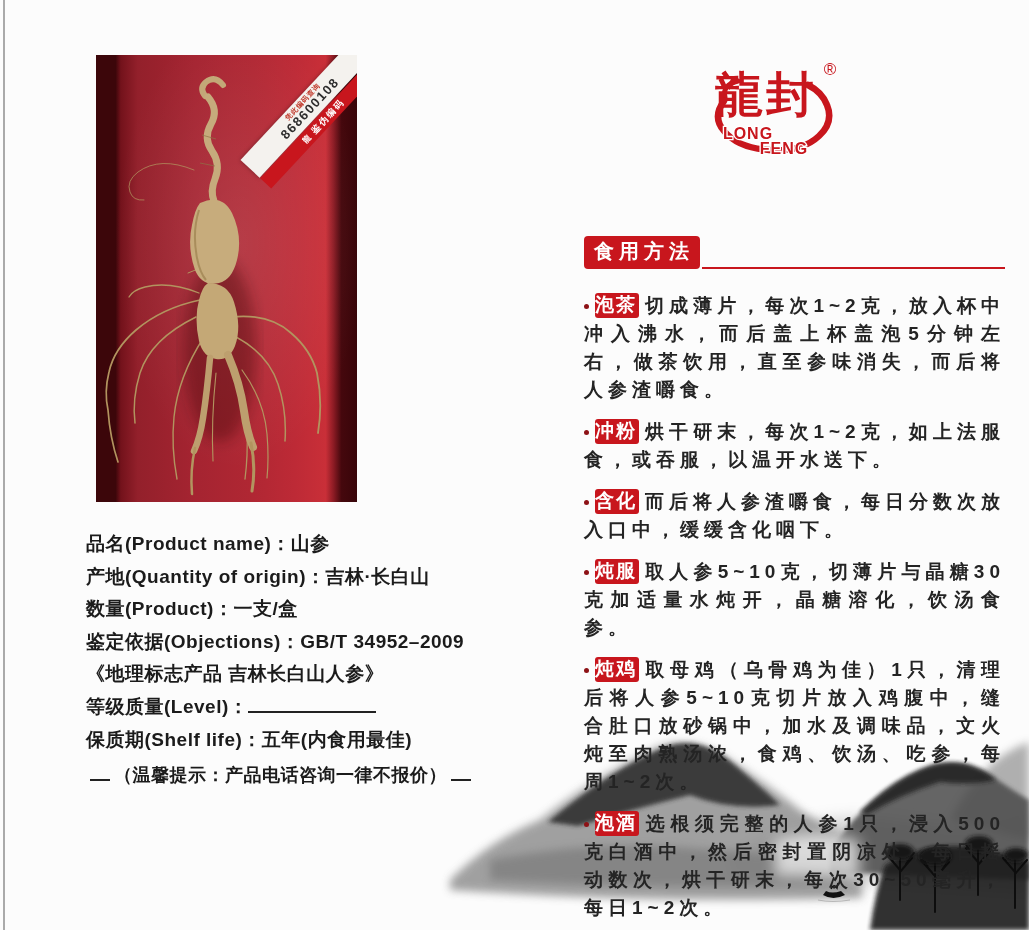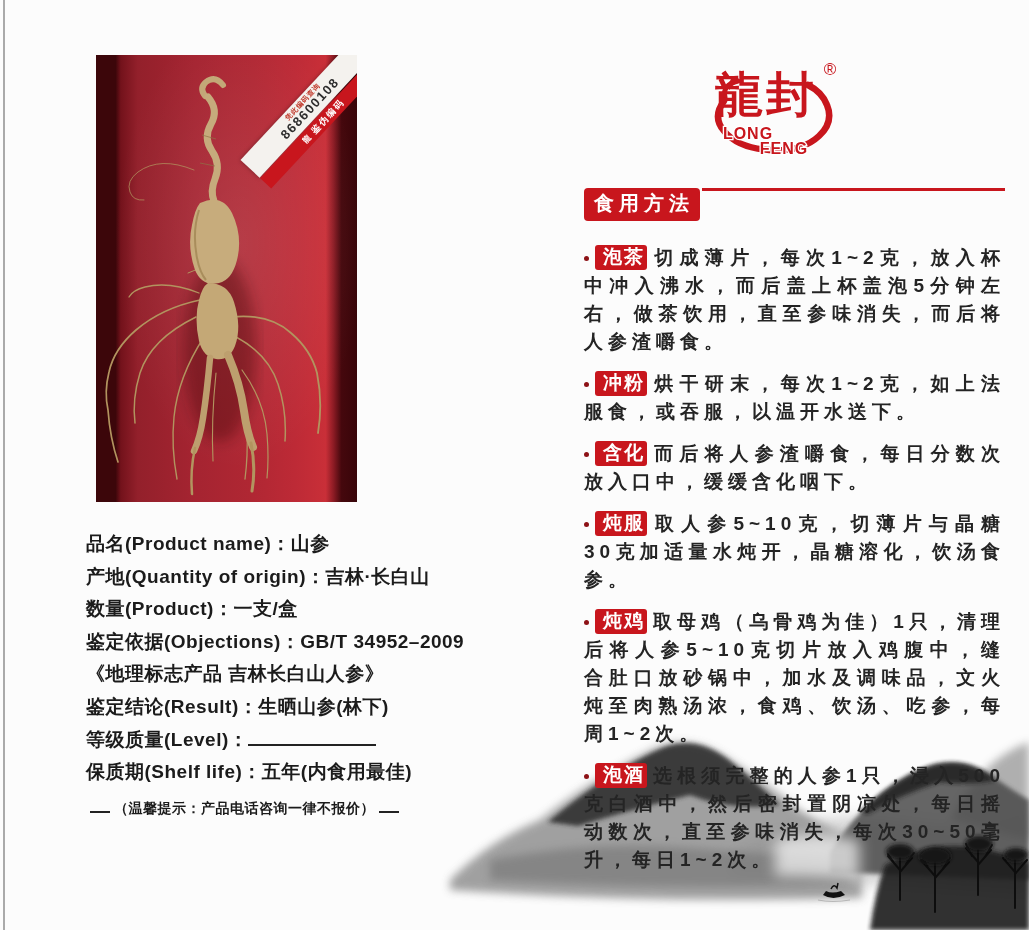--- a/index.html
+++ b/index.html
@@ -31,42 +31,42 @@
   .ribbon-red{background:#c8161d;color:#fff;font-size:9px;font-weight:700;
     letter-spacing:2px;padding:3px 0;margin-top:1px;}
   .ribbon-red .mini-logo{font-size:8px;margin-right:3px;}
 
   
   .info-block{
     position:absolute;left:86px;top:528px;width:396px;
     font-size:19px;font-weight:700;color:#1b1b1b;letter-spacing:.5px;
   }
   .info-line{height:32.6px;line-height:32.6px;white-space:nowrap;}
-  .info-line.small{font-size:14px;margin-top:3px;}
+  .info-line.small{font-size:18px;margin-top:3px;}
   .blankline{display:inline-block;width:128px;height:15px;border-bottom:2px solid #222;}
   .dash{display:inline-block;width:20px;height:14px;border-bottom:2px solid #222;margin:0 4px;}
 
   
   .right-col{position:absolute;left:584px;top:188px;width:421px;z-index:2;}
-  .usage-header{display:flex;align-items:flex-start;}
+  .usage-header{display:flex;align-items:flex-end;margin-top:48px;}
   .usage-badge{
     background:#c8161d;color:#fff;font-size:20px;font-weight:700;
     letter-spacing:5px;padding:2px 6px 4px 10px;border-radius:4px;white-space:nowrap;
   }
   .usage-line{flex:1;height:2.5px;background:#c8161d;margin-left:2px;}
   .methods{margin-top:9px;}
   .method{
     margin:0;text-align:justify;font-size:19px;line-height:28px;font-weight:700;
     color:#242424;letter-spacing:5px;
   }
   .bullet{display:inline-block;width:5px;height:5px;border-radius:50%;
     background:#8d1216;vertical-align:middle;margin-right:3px;}
   .badge{
     display:inline-block;background:#c8161d;color:#fff;border-radius:3px;
-    padding:0 2px 1px 8px;line-height:24px;letter-spacing:2px;margin:16px 6px 0 3px;
+    padding:0 2px 1px 0;line-height:24px;letter-spacing:2px;margin:16px 6px 0 3px;
     transform:translateY(-1px);
   }
 
   
   .logo{position:absolute;left:704px;top:53px;z-index:2;}
 
   
   .mountains{position:absolute;left:430px;top:690px;z-index:1;}
 </style>
 </head>
@@ -120,21 +120,20 @@
   </div>
 </div>
 
 <div class="info-block">
   <div>
       <div class="info-line"><span>品名(Product name)：山参</span></div>
       <div class="info-line"><span>产地(Quantity of origin)：吉林·长白山</span></div>
       <div class="info-line"><span>数量(Product)：一支/盒</span></div>
       <div class="info-line"><span>鉴定依据(Objections)：GB/T 34952–2009</span></div>
       <div class="info-line"><span>《地理标志产品 吉林长白山人参》</span></div>
-      <div class="info-line"><span>鉴定结论(Result)：生晒山参(林下)</span></div>
       <div class="info-line"><span>等级质量(Level)：</span><span class="blankline"></span></div>
       <div class="info-line"><span>保质期(Shelf life)：五年(内食用最佳)</span></div>
       <div class="info-line small"><span class="dash"></span><span>（温馨提示：产品电话咨询一律不报价）</span><span class="dash"></span></div>
     </div>
 </div>
 
 <svg class="logo" width="140" height="112" viewBox="0 0 140 112">
   <g fill="none" stroke="#c8161d">
     <path d="M34,28 q-16,4 -13,16" stroke-width="5" stroke-linecap="round"></path>
     <path d="M20,48 q-12,16 0,30 q14,17 45,19 q33,2 50,-14 q15,-14 8,-31 q-5,-13 -19,-20" stroke-width="6.5" stroke-linecap="round"></path>
@@ -149,21 +148,21 @@
   <div class="usage-header">
     <span class="usage-badge">食用方法</span>
     <span class="usage-line"></span>
   </div>
   <div class="methods">
       <p class="method"><span class="bullet"></span><span class="badge">泡茶</span><span class="mtext">切成薄片，每次1~2克，放入杯中冲入沸水，而后盖上杯盖泡5分钟左右，做茶饮用，直至参味消失，而后将人参渣嚼食。</span></p>
       <p class="method"><span class="bullet"></span><span class="badge">冲粉</span><span class="mtext">烘干研末，每次1~2克，如上法服食，或吞服，以温开水送下。</span></p>
       <p class="method"><span class="bullet"></span><span class="badge">含化</span><span class="mtext">而后将人参渣嚼食，每日分数次放入口中，缓缓含化咽下。</span></p>
       <p class="method"><span class="bullet"></span><span class="badge">炖服</span><span class="mtext">取人参5~10克，切薄片与晶糖30克加适量水炖开，晶糖溶化，饮汤食参。</span></p>
       <p class="method"><span class="bullet"></span><span class="badge">炖鸡</span><span class="mtext">取母鸡（乌骨鸡为佳）1只，清理后将人参5~10克切片放入鸡腹中，缝合肚口放砂锅中，加水及调味品，文火炖至肉熟汤浓，食鸡、饮汤、吃参，每周1~2次。</span></p>
-      <p class="method"><span class="bullet"></span><span class="badge">泡酒</span><span class="mtext">选根须完整的人参1只，浸入500克白酒中，然后密封置阴凉处，每日摇动数次，直至参味消失，每次30~50毫升，每日1~2次。</span></p>
+      <p class="method"><span class="bullet"></span><span class="badge">泡酒</span><span class="mtext">选根须完整的人参1只，浸入500克白酒中，然后密封置阴凉处，每日摇动数次，烘干研末，每次30~50毫升，每日1~2次。</span></p>
     </div>
 </div>
 
 <svg class="mountains" width="599" height="240" viewBox="0 0 599 240">
   <defs>
     <filter id="b2" x="-20%" y="-20%" width="140%" height="140%">
         <feGaussianBlur stdDeviation="2"></feGaussianBlur>
       </filter>
     <filter id="b4" x="-20%" y="-20%" width="140%" height="140%">
         <feGaussianBlur stdDeviation="4"></feGaussianBlur>

